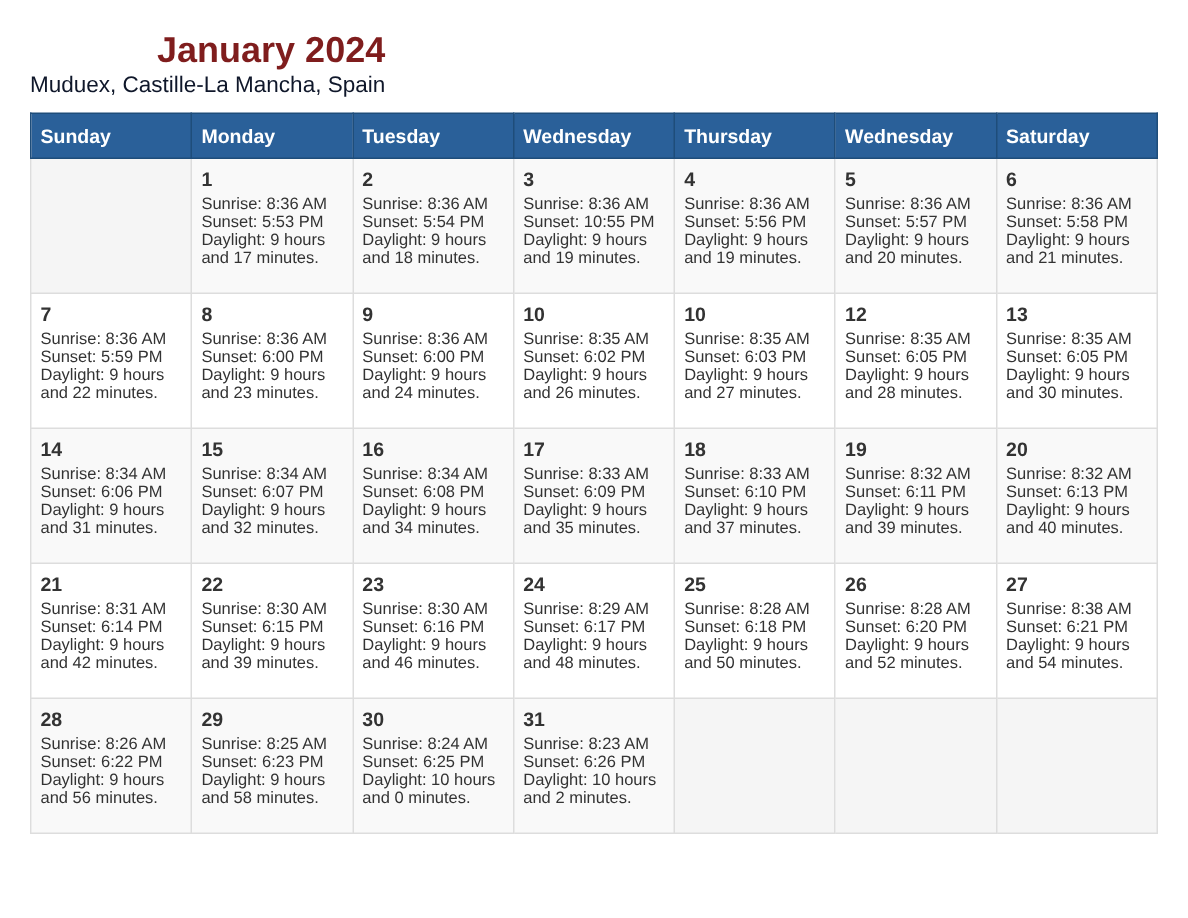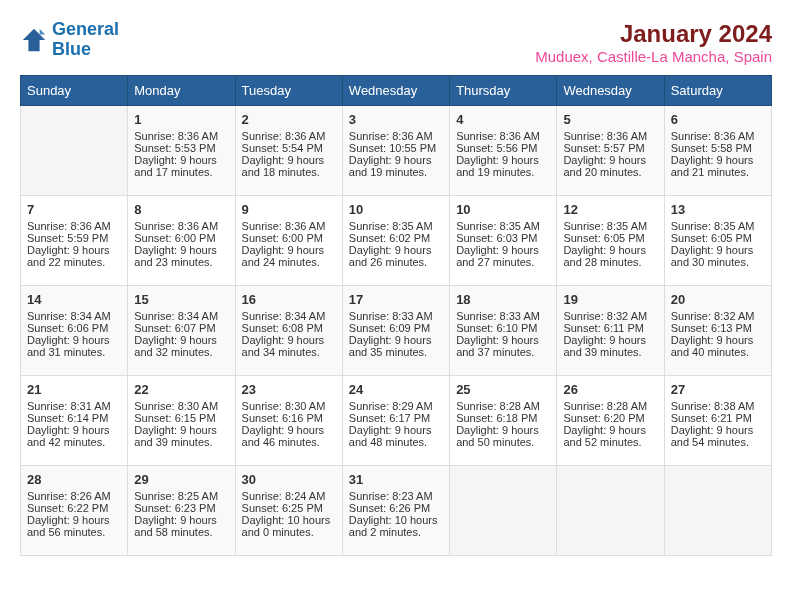--- a/index.html
+++ b/index.html
@@ -37,33 +37,33 @@
     .title-area {
       text-align: right;
     }
     .month-title {
       font-size: 24px;
       font-weight: bold;
       color: #7f1d1d;
     }
     .subtitle {
       font-size: 15px;
-      color: #ec4899;
+      color: #0f172a;
     }
     table {
       width: 100%;
       border-collapse: collapse;
       table-layout: fixed;
     }
     thead th {
       background-color: #2a6099;
       color: #fff;
       padding: 7px 6px;
       font-size: 13px;
-      font-weight: normal;
+      font-weight: bold;
       text-align: left;
       border: 1px solid #1e4d7a;
     }
     tbody td {
       vertical-align: top;
       padding: 6px 6px 8px 6px;
       font-size: 11px;
       color: #333;
       border: 1px solid #ddd;
       background: #fff;
@@ -79,30 +79,20 @@
       margin-bottom: 3px;
     }
     .empty-cell {
       background: #f5f5f5 !important;
     }
   </style>
 </head>
 <body>
 
 <div class="header-area">
-  <div class="logo">
-    <svg class="logo-icon" viewBox="0 0 40 40">
-      <polygon points="20,4 36,20 28,20 28,36 12,36 12,20 4,20" fill="#2a6099"></polygon>
-      <polygon points="28,4 36,12 28,12" fill="#4a90c4"></polygon>
-    </svg>
-    <div class="logo-text">
-      <div><span>General</span></div>
-      <div><span style="color:#1a6faf;">Blue</span></div>
-    </div>
-  </div>
   <div class="title-area">
     <div class="month-title">January 2024</div>
     <div class="subtitle">Muduex, Castille-La Mancha, Spain</div>
   </div>
 </div>
 
 <table>
   <thead>
     <tr>
     <th>Sunday</th>

